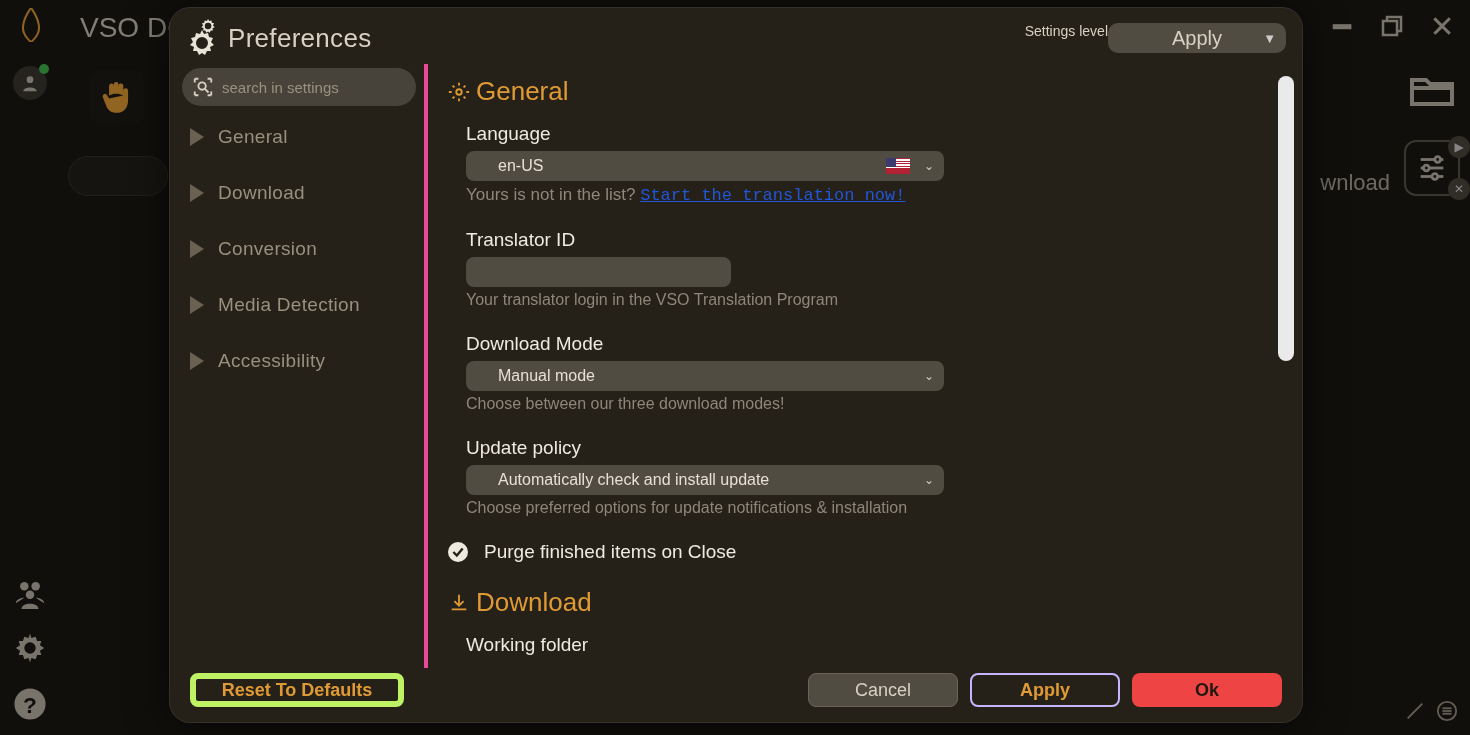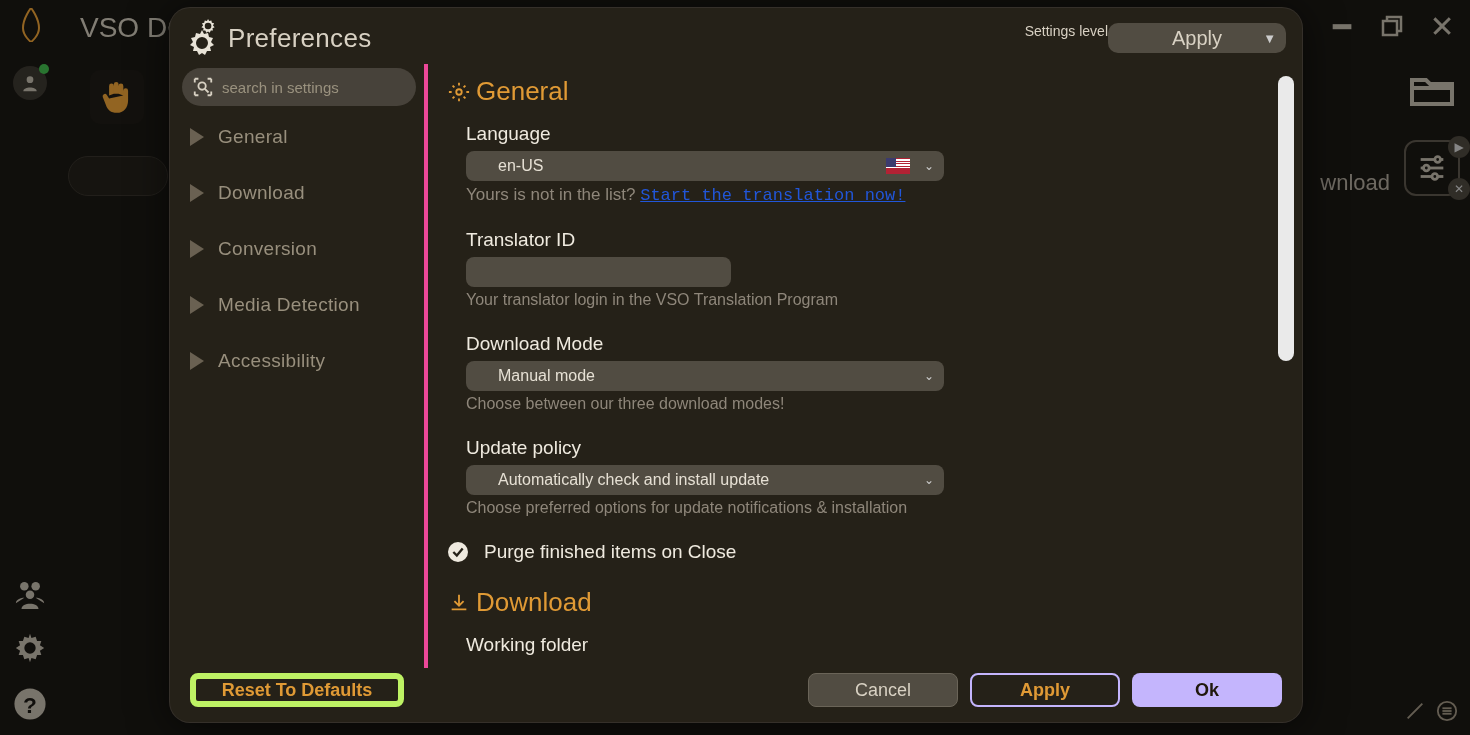--- a/index.html
+++ b/index.html
@@ -206,21 +206,21 @@
   height:34px;border-radius:8px;font-size:18px;
   display:flex;align-items:center;justify-content:center;
   cursor:pointer;border:none;
 }
 .btn-reset{
   width:214px;background:transparent;border:6px solid #bef264;color:#e09a35;font-weight:600;
 }
 .footer-right{display:flex;gap:12px;}
 .btn-cancel{width:150px;background:#514c42;color:#d8d1c3;border:1px solid #6a6458;}
 .btn-apply{width:150px;background:transparent;border:2px solid #c4b5fd;color:#e09a35;font-weight:600;}
-.btn-ok{width:150px;background:#c4b5fd;color:#20180c;font-weight:700;}
+.btn-ok{width:150px;background:#ef4444;color:#20180c;font-weight:700;}
 </style>
 </head>
 <body>
 
 <div class="bg-app">
   <div class="bg-flame">
     <svg width="28" height="34" viewBox="0 0 28 34">
         <path d="M14 0 C14 0 6 10 6 20 C6 28 14 34 14 34 C14 34 22 28 22 20 C22 10 14 0 14 0 Z" fill="none" stroke="#e09a35" stroke-width="2"></path>
       </svg>
   </div>

